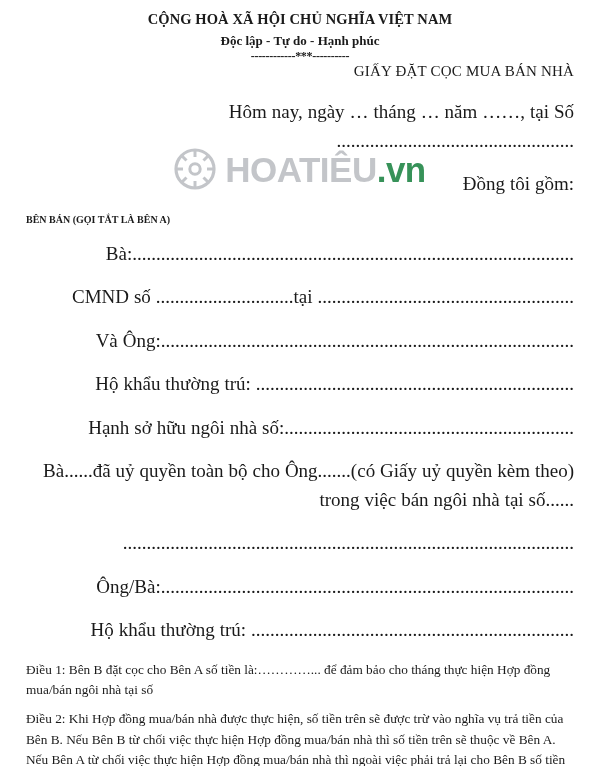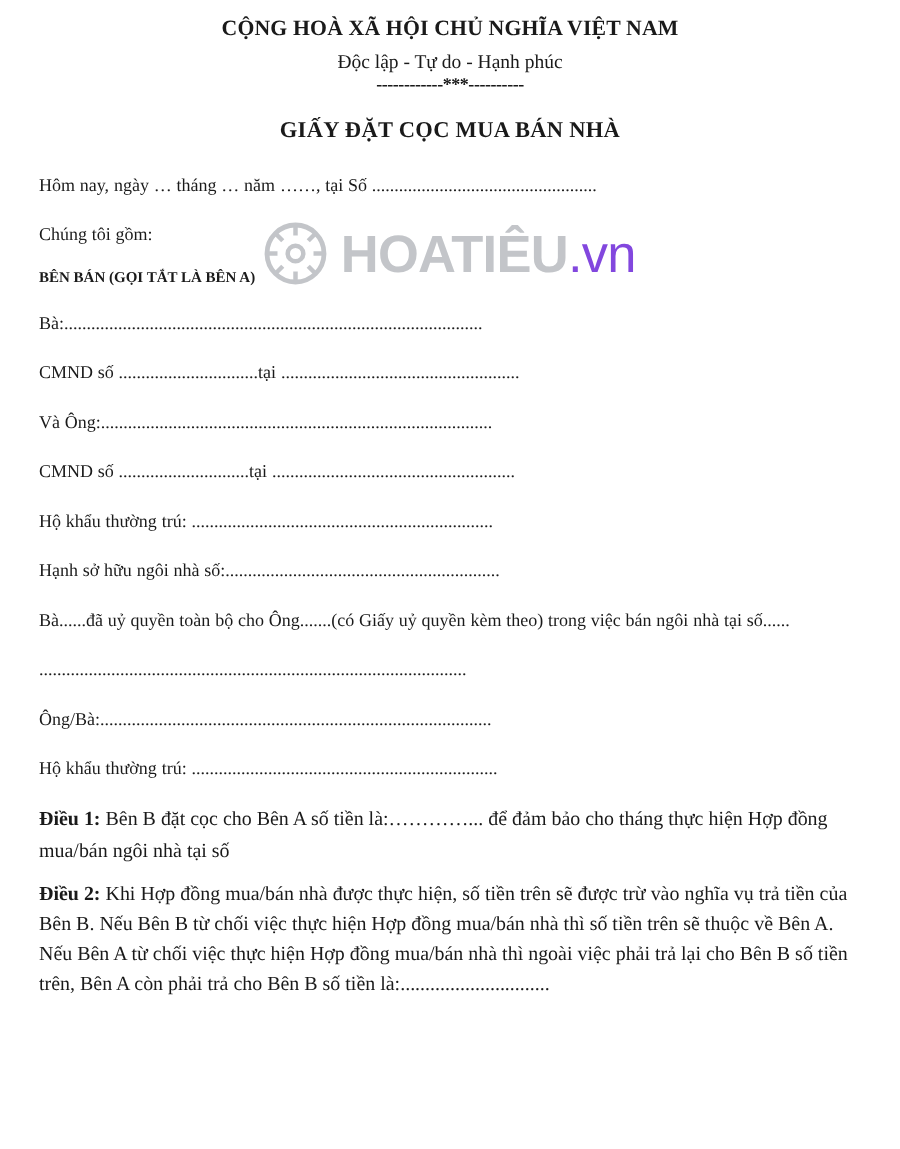--- a/index.html
+++ b/index.html
@@ -26,61 +26,61 @@
     text-align: center;
   }
   .nation-title {
     font-size: 14.5px;
     font-weight: bold;
     letter-spacing: 0.1px;
     line-height: 1.35;
   }
   .nation-motto {
     font-size: 13px;
-    font-weight: normal;
+    font-weight: bold;
     line-height: 1.5;
     margin-top: 1px;
   }
   .motto-rule {
     font-size: 12px;
     font-weight: bold;
     letter-spacing: -0.3px;
     line-height: 1.2;
     margin-top: -1px;
   }
   .doc-title {
-    text-align: center;
+    text-align: right;
     font-size: 15px;
-    font-weight: bold;
-    margin-top: 16px;
+    font-weight: normal;
+    margin-top: 0;
     letter-spacing: 0.2px;
   }
   .body-block {
     margin-top: 18px;
   }
   p.line {
-    font-size: 12px;
+    font-size: 19px;
     line-height: 1.5;
     margin: 0 0 15px 0;
-    text-align: left;
+    text-align: right;
     word-spacing: 0.2px;
   }
   p.section-head {
     font-weight: bold;
     font-size: 10px;
     margin: 0 0 15px 0;
   }
   p.clause {
     font-size: 13.3px;
     line-height: 1.52;
     margin: 0 0 9px 0;
     text-align: left;
   }
   p.clause .lbl {
-    font-weight: bold;
+    font-weight: normal;
   }
   .gap-small { margin-bottom: 11px; }
   .gap-tiny { margin-bottom: 6px; }
 
   
   .watermark {
     position: absolute;
     left: 0;
     right: 0;
     top: 148px;
@@ -102,49 +102,48 @@
   }
   .wm-text {
     font-family: "Liberation Sans", sans-serif;
     font-size: 35px;
     font-weight: bold;
     color: #b9bcc0;
     letter-spacing: -0.5px;
     line-height: 1;
   }
   .wm-text .vn {
-    color: #6d28d9;
-    font-weight: normal;
+    color: #15803d;
+    font-weight: bold;
   }
 </style>
 </head>
 <body>
 
 <div class="page">
 
   <div class="header-block">
     <div class="nation-title">CỘNG HOÀ XÃ HỘI CHỦ NGHĨA VIỆT NAM</div>
     <div class="nation-motto">Độc lập - Tự do - Hạnh phúc</div>
     <div class="motto-rule">------------***----------</div>
   </div>
 
   <div class="doc-title">GIẤY ĐẶT CỌC MUA BÁN NHÀ</div>
 
   <div class="body-block">
 
     <p class="line">Hôm nay, ngày … tháng … năm ……, tại Số ..................................................</p>
 
-    <p class="line">Chúng tôi gồm:</p>
+    <p class="line">Đồng tôi gồm:</p>
 
     <p class="section-head">BÊN BÁN (GỌI TẮT LÀ BÊN A)</p>
 
     <p class="line">Bà:.............................................................................................</p>
-    <p class="line">CMND số ...............................tại .....................................................</p>
+    <p class="line">CMND số .............................tại ......................................................</p>
     <p class="line">Và Ông:.......................................................................................</p>
-    <p class="line">CMND số .............................tại ......................................................</p>
     <p class="line">Hộ khẩu thường trú: ...................................................................</p>
     <p class="line">Hạnh sở hữu ngôi nhà số:.............................................................</p>
 
     <p class="line gap-tiny">Bà......đã uỷ quyền toàn bộ cho Ông.......(có Giấy uỷ quyền kèm theo) trong việc bán ngôi nhà tại số......</p>
     <p class="line">...............................................................................................</p>
 
 
     <p class="line">Ông/Bà:.......................................................................................</p>
     <p class="line">Hộ khẩu thường trú: ....................................................................</p>
 

